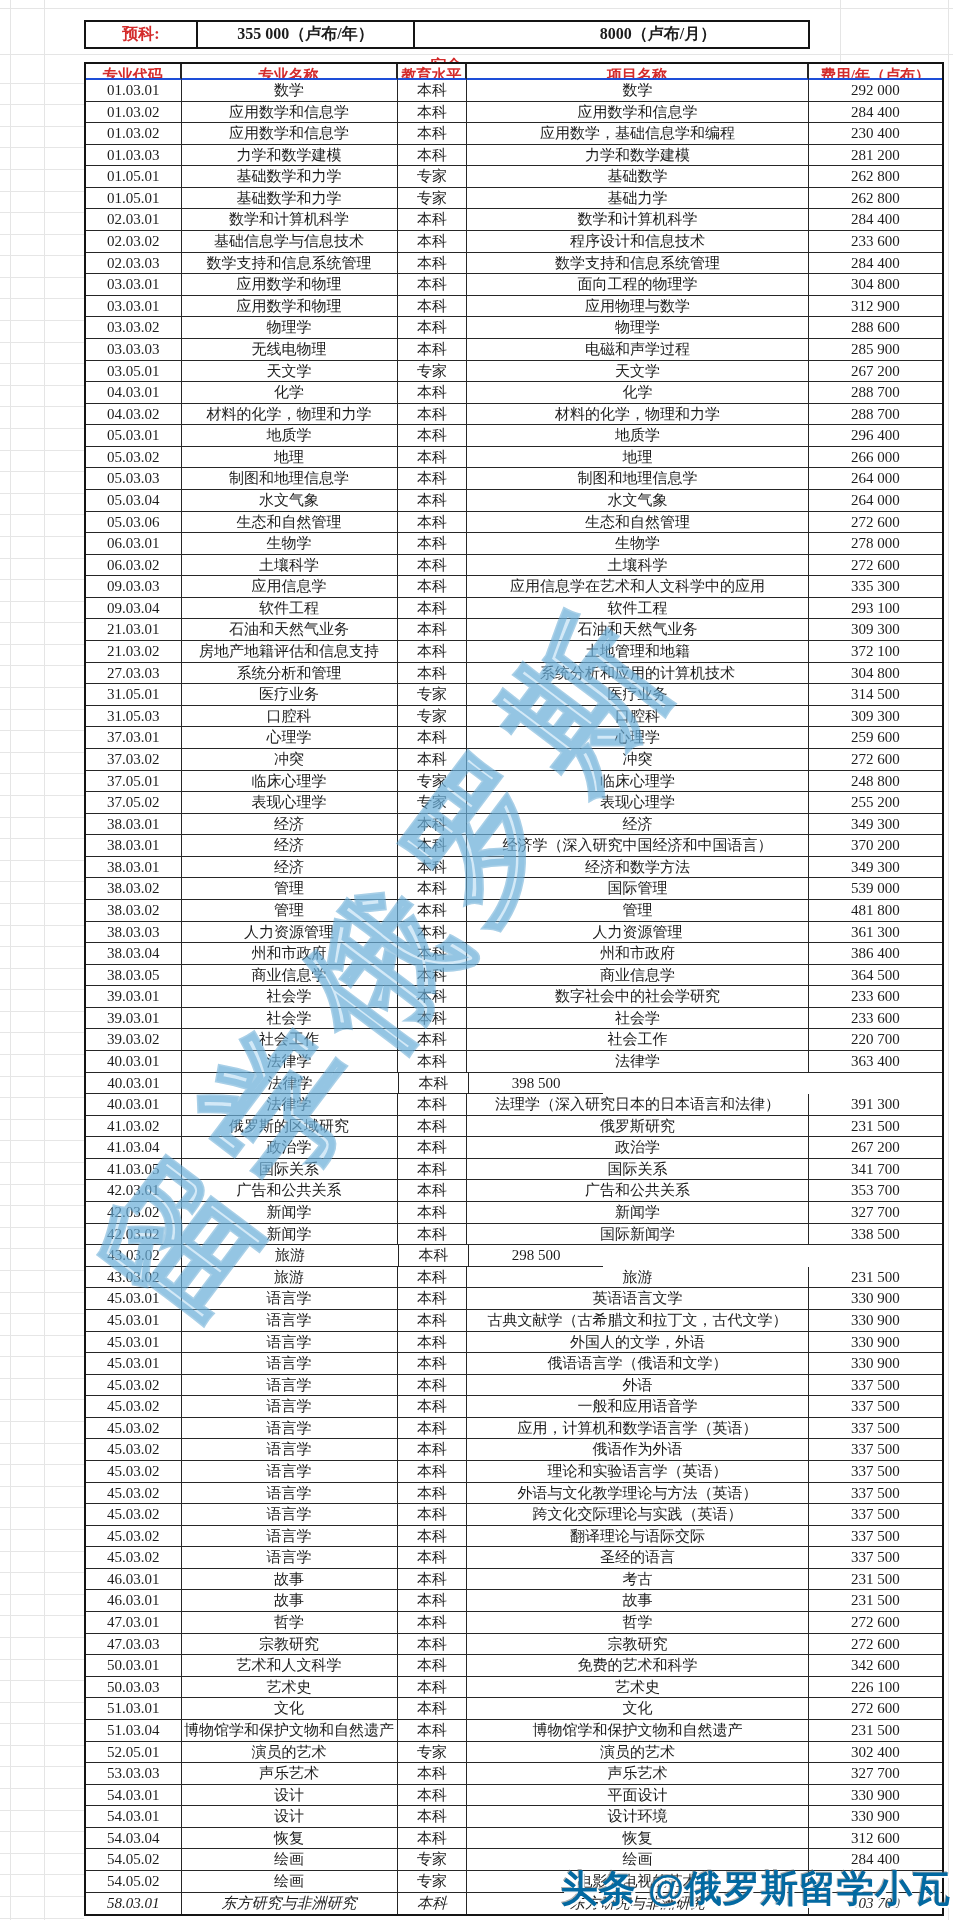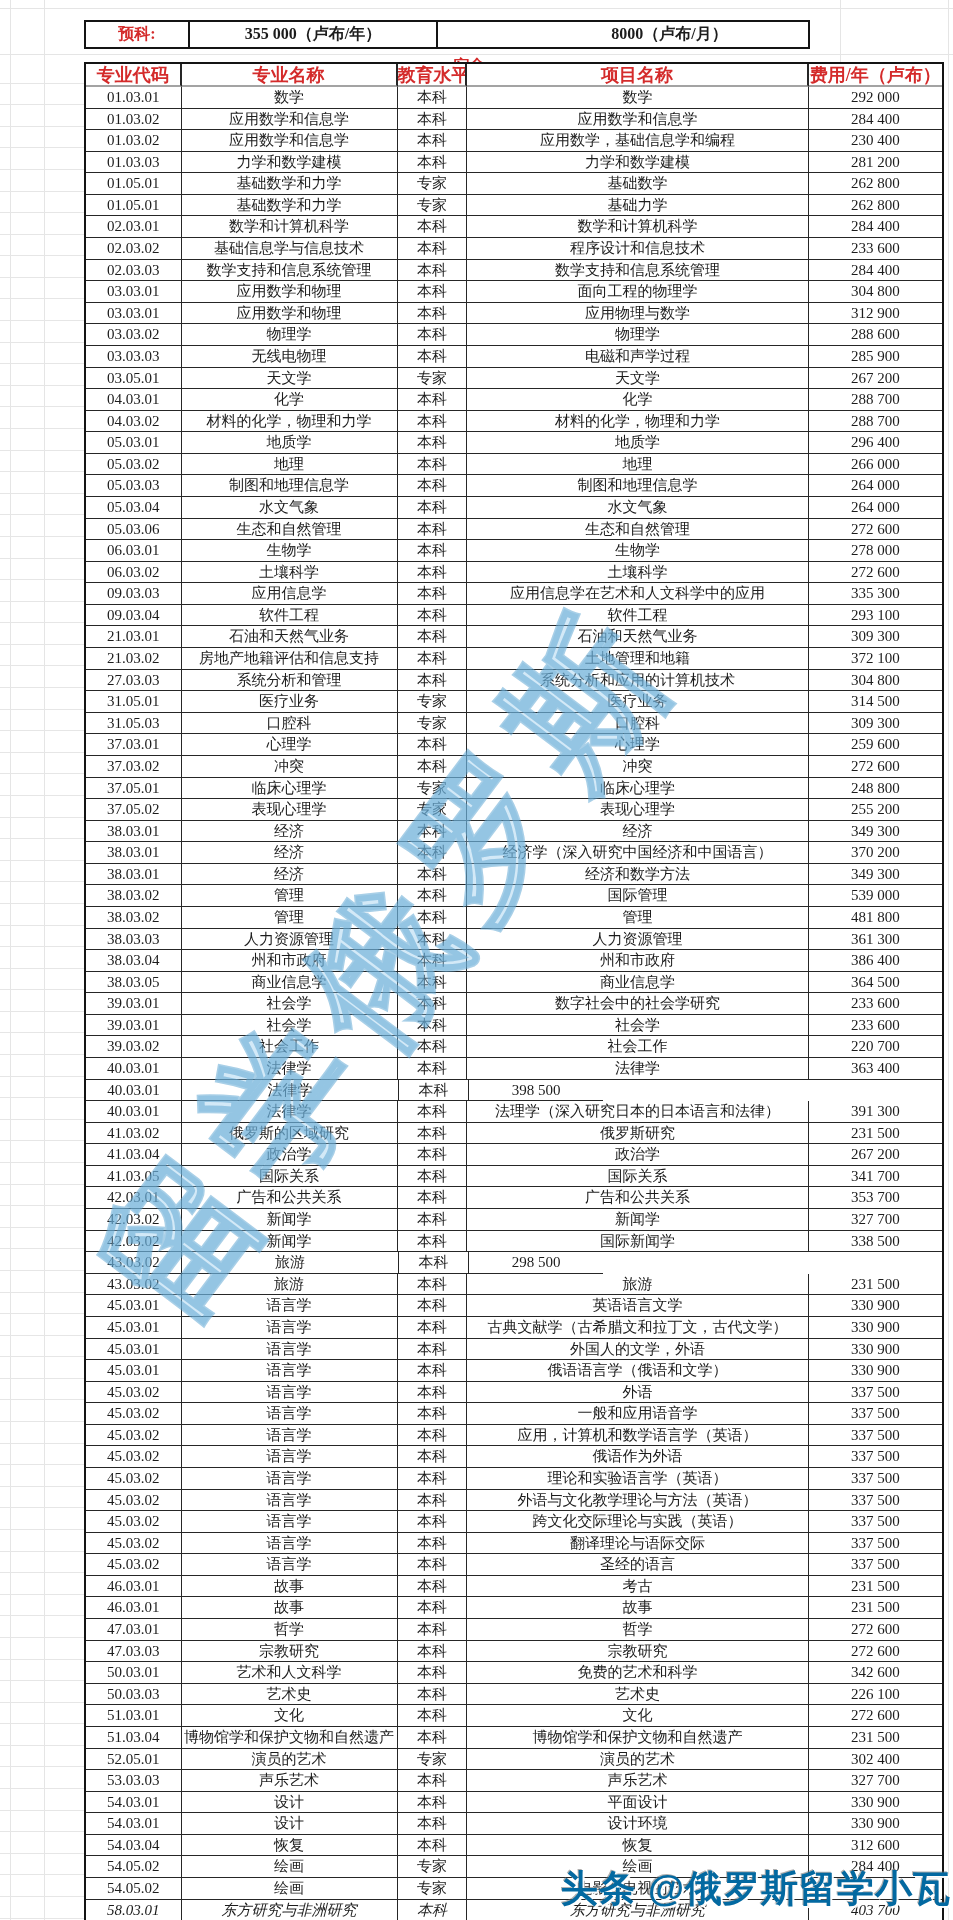--- a/index.html
+++ b/index.html
@@ -25,40 +25,40 @@
     position:absolute; left:84px; top:20px; width:726px; height:29px;
     display:flex; border:2px solid #141414; background:#fff; z-index:2;
   }
   .info-box > div {
     display:flex; align-items:center; justify-content:center;
     font-weight:bold; font-size:16px; white-space:nowrap;
     border-right:2px solid #141414;
   }
   .info-box > div:last-child { border-right:none; flex:1;margin-left:23px; }
   .ib-label { color:#d42b2b; }
-  .w-code  { width:104px; }
-  .w-major { width:248px; }
+  .w-code  { width:112px; }
+  .w-major { width:217px; }
   .w-level { width:70px;margin-top:44px; }
   .w-prog  { width:339px; }
   
   .tbl {
     position:absolute; left:84px; top:62px; width:860px;
     border:2px solid #141414; background:#fff; z-index:2;
   }
   .thead, .trow { display:flex; }
   .thead > div, .trow > div {
     border-right:1px solid #262626;
     border-bottom:1px solid #262626;
     text-align:center; white-space:nowrap; overflow:hidden;
   }
   .thead > div:last-child, .trow > div:last-child { border-right:none; }
   .thead > div {
-    height:23px; line-height:22px;
-    color:#d42b2b; font-weight:bold; font-size:18px;
-    border-bottom:2px solid #a3a3a3; border-right-width:2px;
+    height:16px; line-height:22px;
+    color:#d42b2b; font-weight:bold; font-size:15px;
+    border-bottom:2px solid #1d4ed8; border-right-width:2px;
   }
   .trow > div { height:21.588px; line-height:21.3px; font-size:15px; }
   .trow:last-child > div { border-bottom:none;font-style:italic; }
   .c0 { width:96px; }
   .c1 { width:217px; }
   .c2 { width:70px; }
   .c3 { width:343px; }
   .c4 { width:134px; }
   
   .wm-diagonal {

